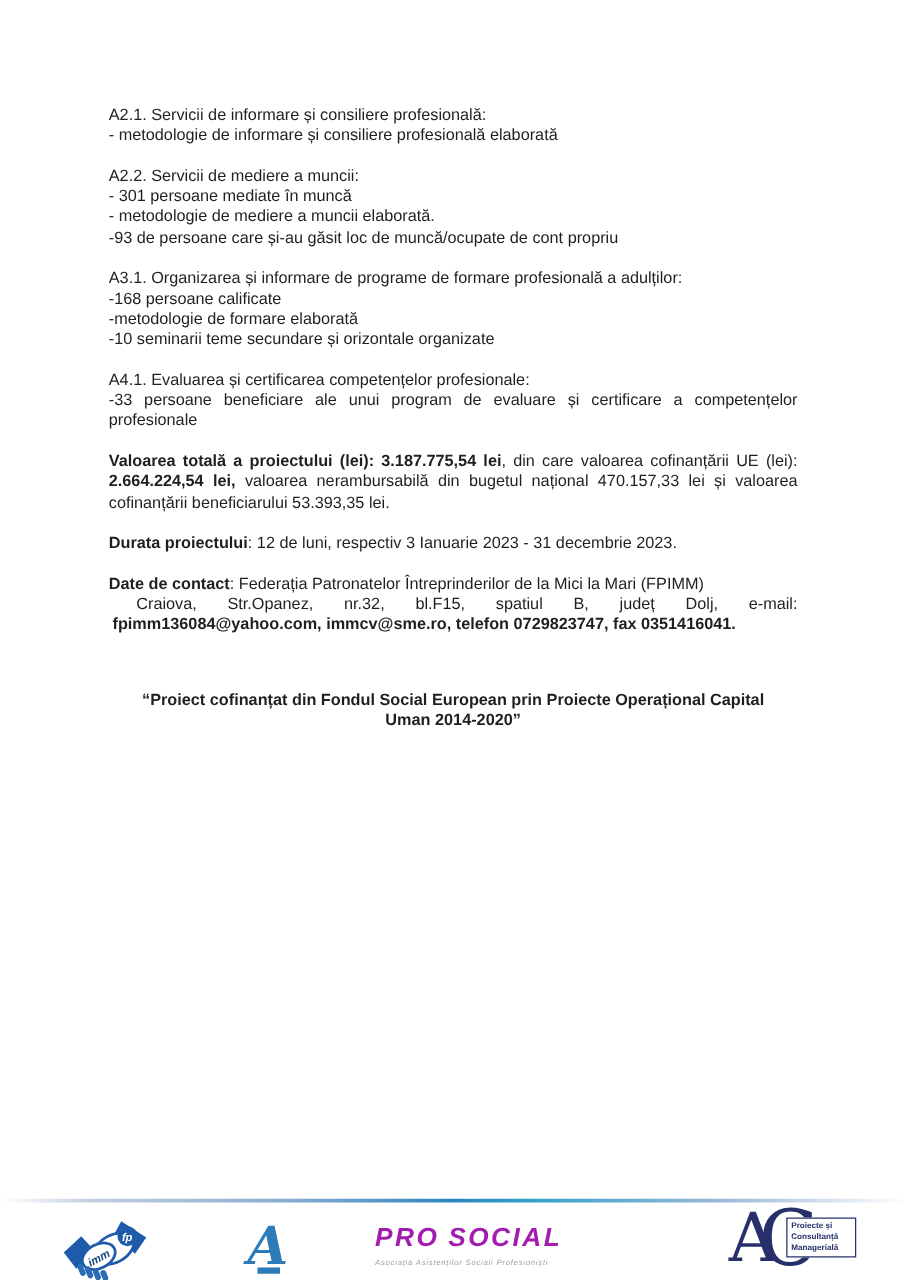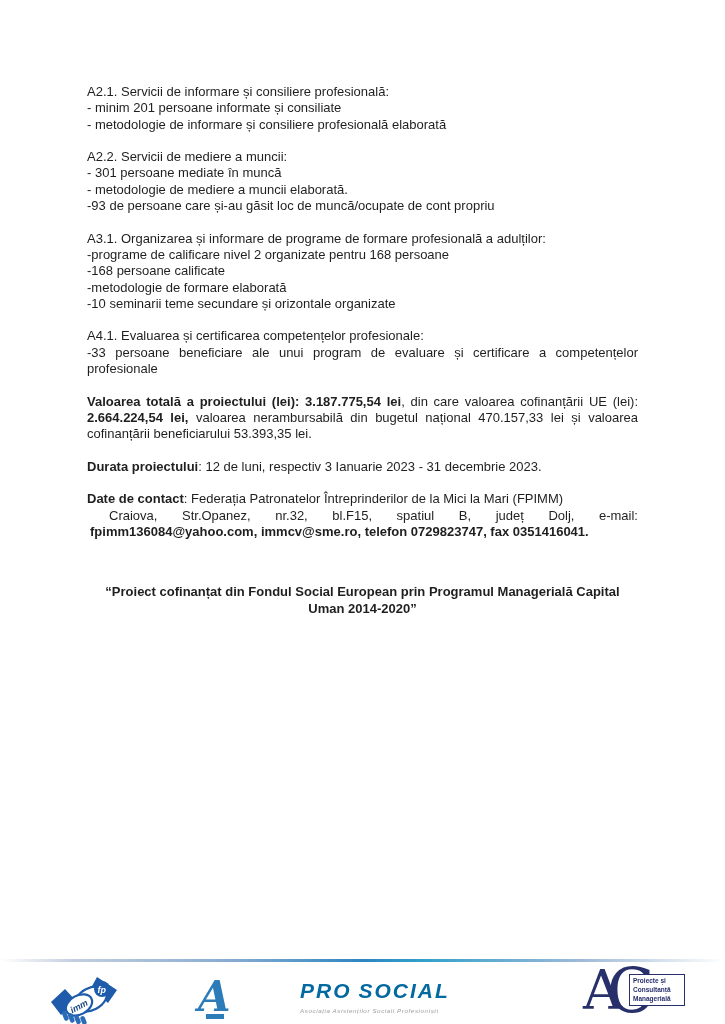--- a/index.html
+++ b/index.html
@@ -30,21 +30,21 @@
   .fpimm-logo { position:absolute; left:50px; top:10px; width:72px; height:54px; }
   .a-logo { position:absolute; left:198px; top:16px; width:40px; height:42px; }
   .a-letter {
     display:block; font-family:"DejaVu Serif", serif; font-style:italic;
     font-weight:bold; font-size:42px; line-height:38px; color:#2b7cb9;
   }
   .a-box { position:absolute; left:8px; bottom:1px; width:18px; height:5px; background:#2b7cb9; }
   .prosocial { position:absolute; left:300px; top:18px; width:160px; }
   .prosocial-title {
     font-weight:bold; font-style:italic; font-size:21px; line-height:21px;
-    letter-spacing:2px; color:#0369a1; white-space:nowrap;
+    letter-spacing:2px; color:#a21caf; white-space:nowrap;
   }
   .prosocial-title .right { margin-left:7px; }
   .prosocial-sub {
     margin-top:6px; font-size:6.2px; letter-spacing:0.6px; color:#9d9d9d;
     white-space:nowrap; font-style:italic;
   }
   .ac-logo { position:absolute; left:583px; top:4px; width:100px; height:58px; }
   .ac-a {
     position:absolute; left:0; top:-4px; font-family:"DejaVu Serif", serif;
     font-size:54px; line-height:58px; color:#27306b;
@@ -61,34 +61,32 @@
 </style>
 </head>
 <body>
 
 <div class="page">
 
   <div class="content">
 
     <div class="para">
       <div>A2.1. Servicii de informare și consiliere profesională:</div>
-      <div>- minim 201 persoane informate și consiliate</div>
       <div>- metodologie de informare și consiliere profesională elaborată</div>
     </div>
 
     <div class="para">
       <div>A2.2. Servicii de mediere a muncii:</div>
       <div>- 301 persoane mediate în muncă</div>
       <div>- metodologie de mediere a muncii elaborată.</div>
       <div>-93 de persoane care și-au găsit loc de muncă/ocupate de cont propriu</div>
     </div>
 
     <div class="para">
       <div>A3.1. Organizarea și informare de programe de formare profesională a adulților:</div>
-      <div>-programe de calificare nivel 2 organizate pentru 168 persoane</div>
       <div>-168 persoane calificate</div>
       <div>-metodologie de formare elaborată</div>
       <div>-10 seminarii teme secundare și orizontale organizate</div>
     </div>
 
     <div class="para">
       <div>A4.1. Evaluarea și certificarea competențelor profesionale:</div>
       <div class="just">-33 persoane beneficiare ale unui program de evaluare și certificare a competențelor profesionale</div>
     </div>
 
@@ -96,21 +94,21 @@
 
     <p class="para"><span class="b">Durata proiectului</span><span>: 12 de luni, respectiv 3 Ianuarie 2023 - 31 decembrie 2023.</span></p>
 
     <div class="para">
       <div><span class="b">Date de contact</span><span>: Federația Patronatelor Întreprinderilor de la Mici la Mari (FPIMM)</span></div>
       <div class="force-just">Craiova, Str.Opanez, nr.32, bl.F15, spatiul B, județ Dolj, e-mail:</div>
       <div class="indent">fpimm136084@yahoo.com, immcv@sme.ro, telefon 0729823747, fax 0351416041.</div>
     </div>
 
     <div class="disclaimer">
-      <div>“Proiect cofinanțat din Fondul Social European prin Programul Managerială Capital</div>
+      <div>“Proiect cofinanțat din Fondul Social European prin Proiecte Operațional Capital</div>
       <div>Uman 2014-2020”</div>
     </div>
 
   </div>
 
   <div class="divider"></div>
 
   <div class="footer">
 
     <svg class="fpimm-logo" viewBox="0 0 72 54" xmlns="http://www.w3.org/2000/svg">

